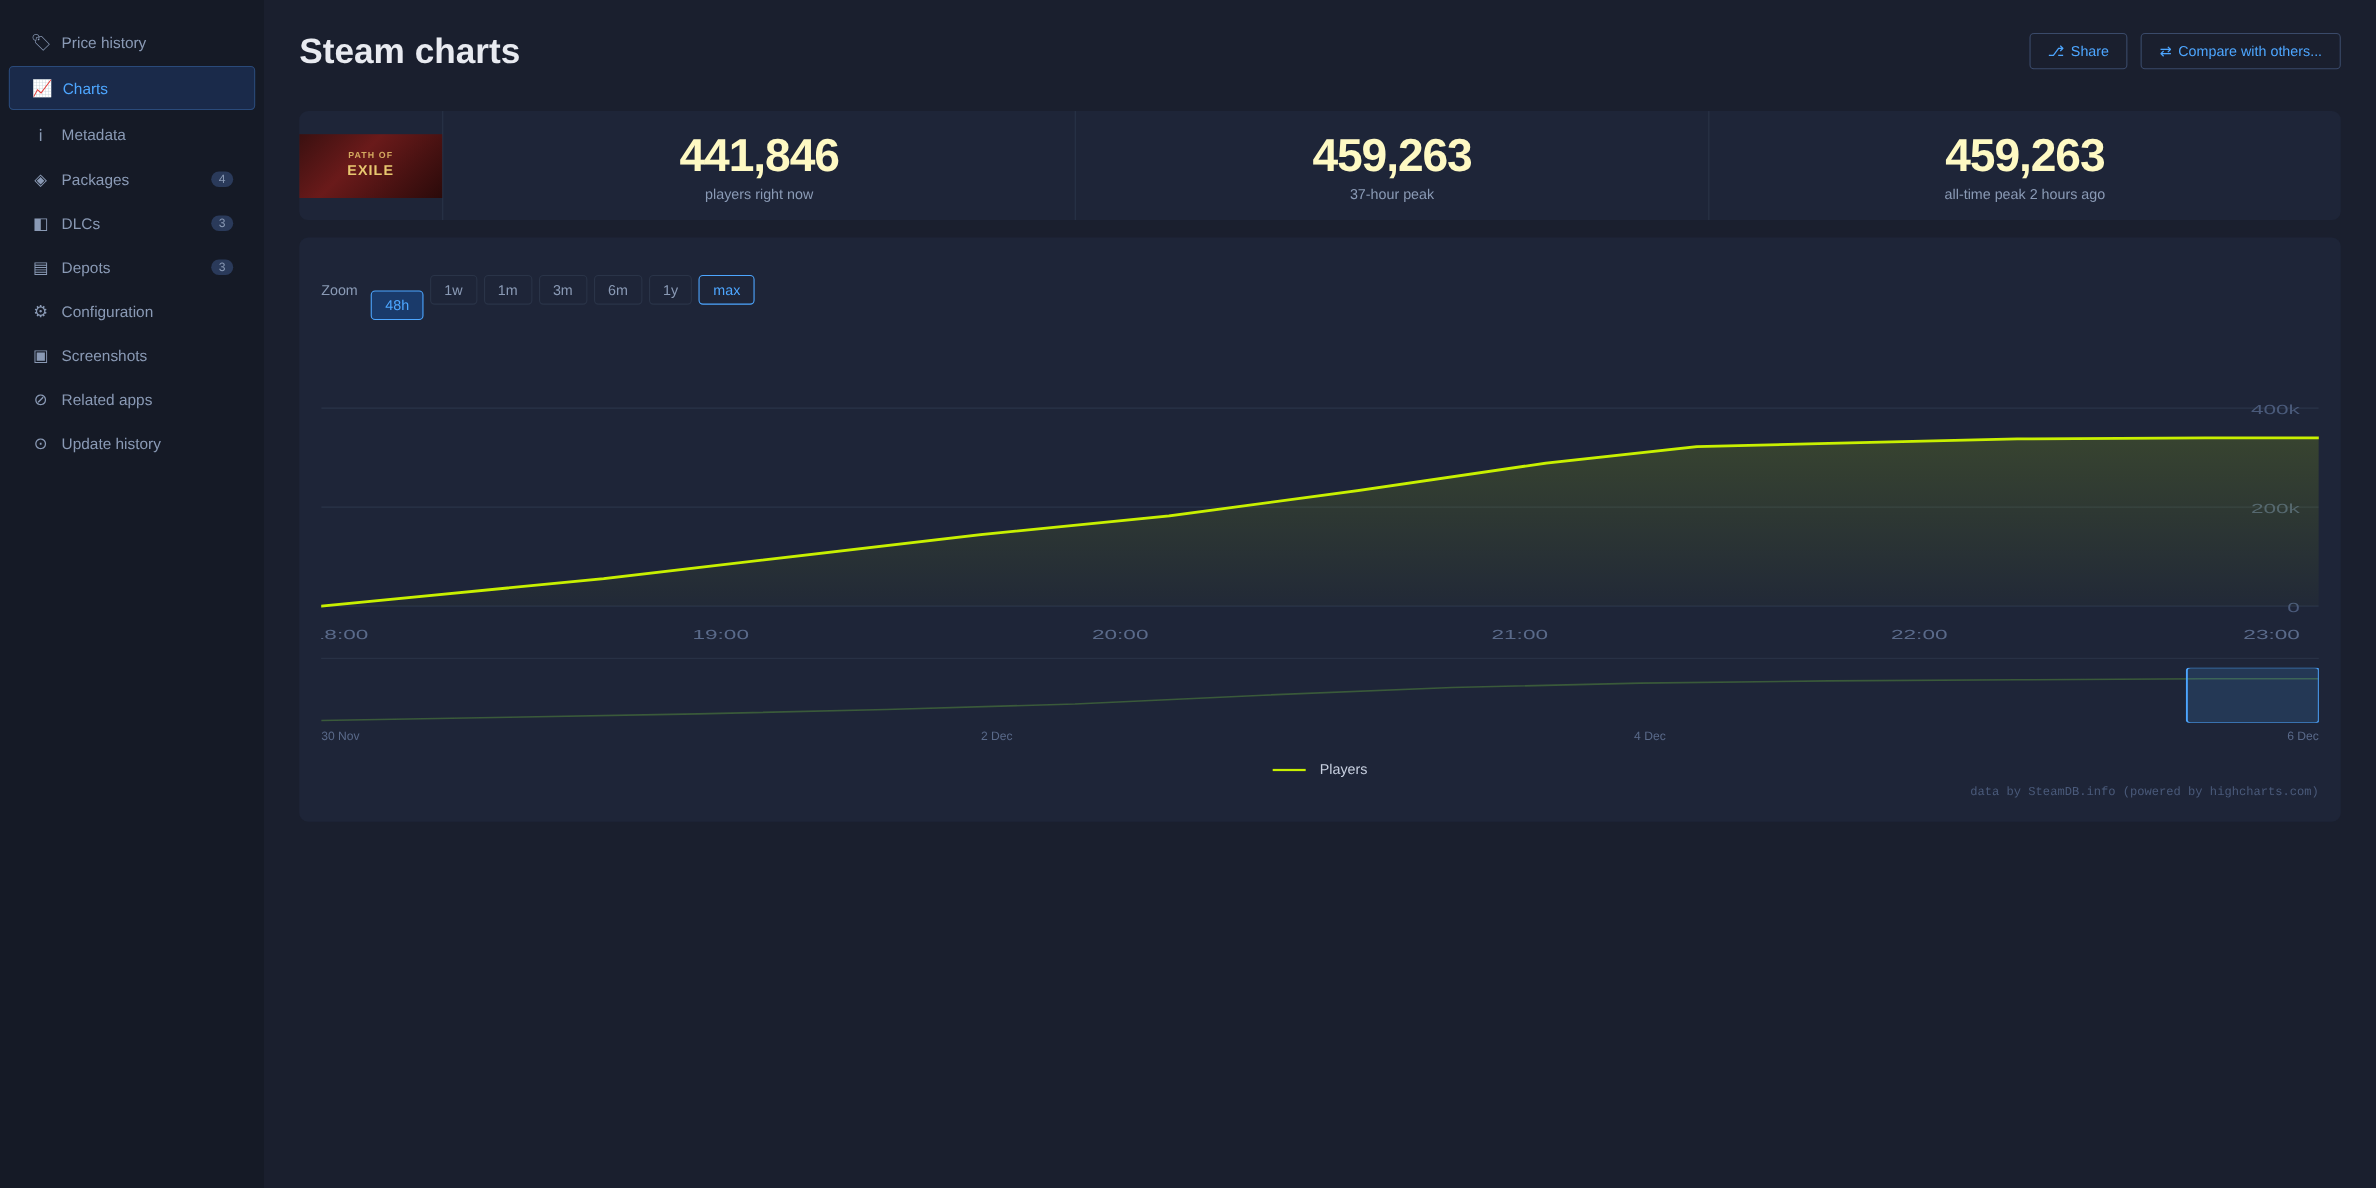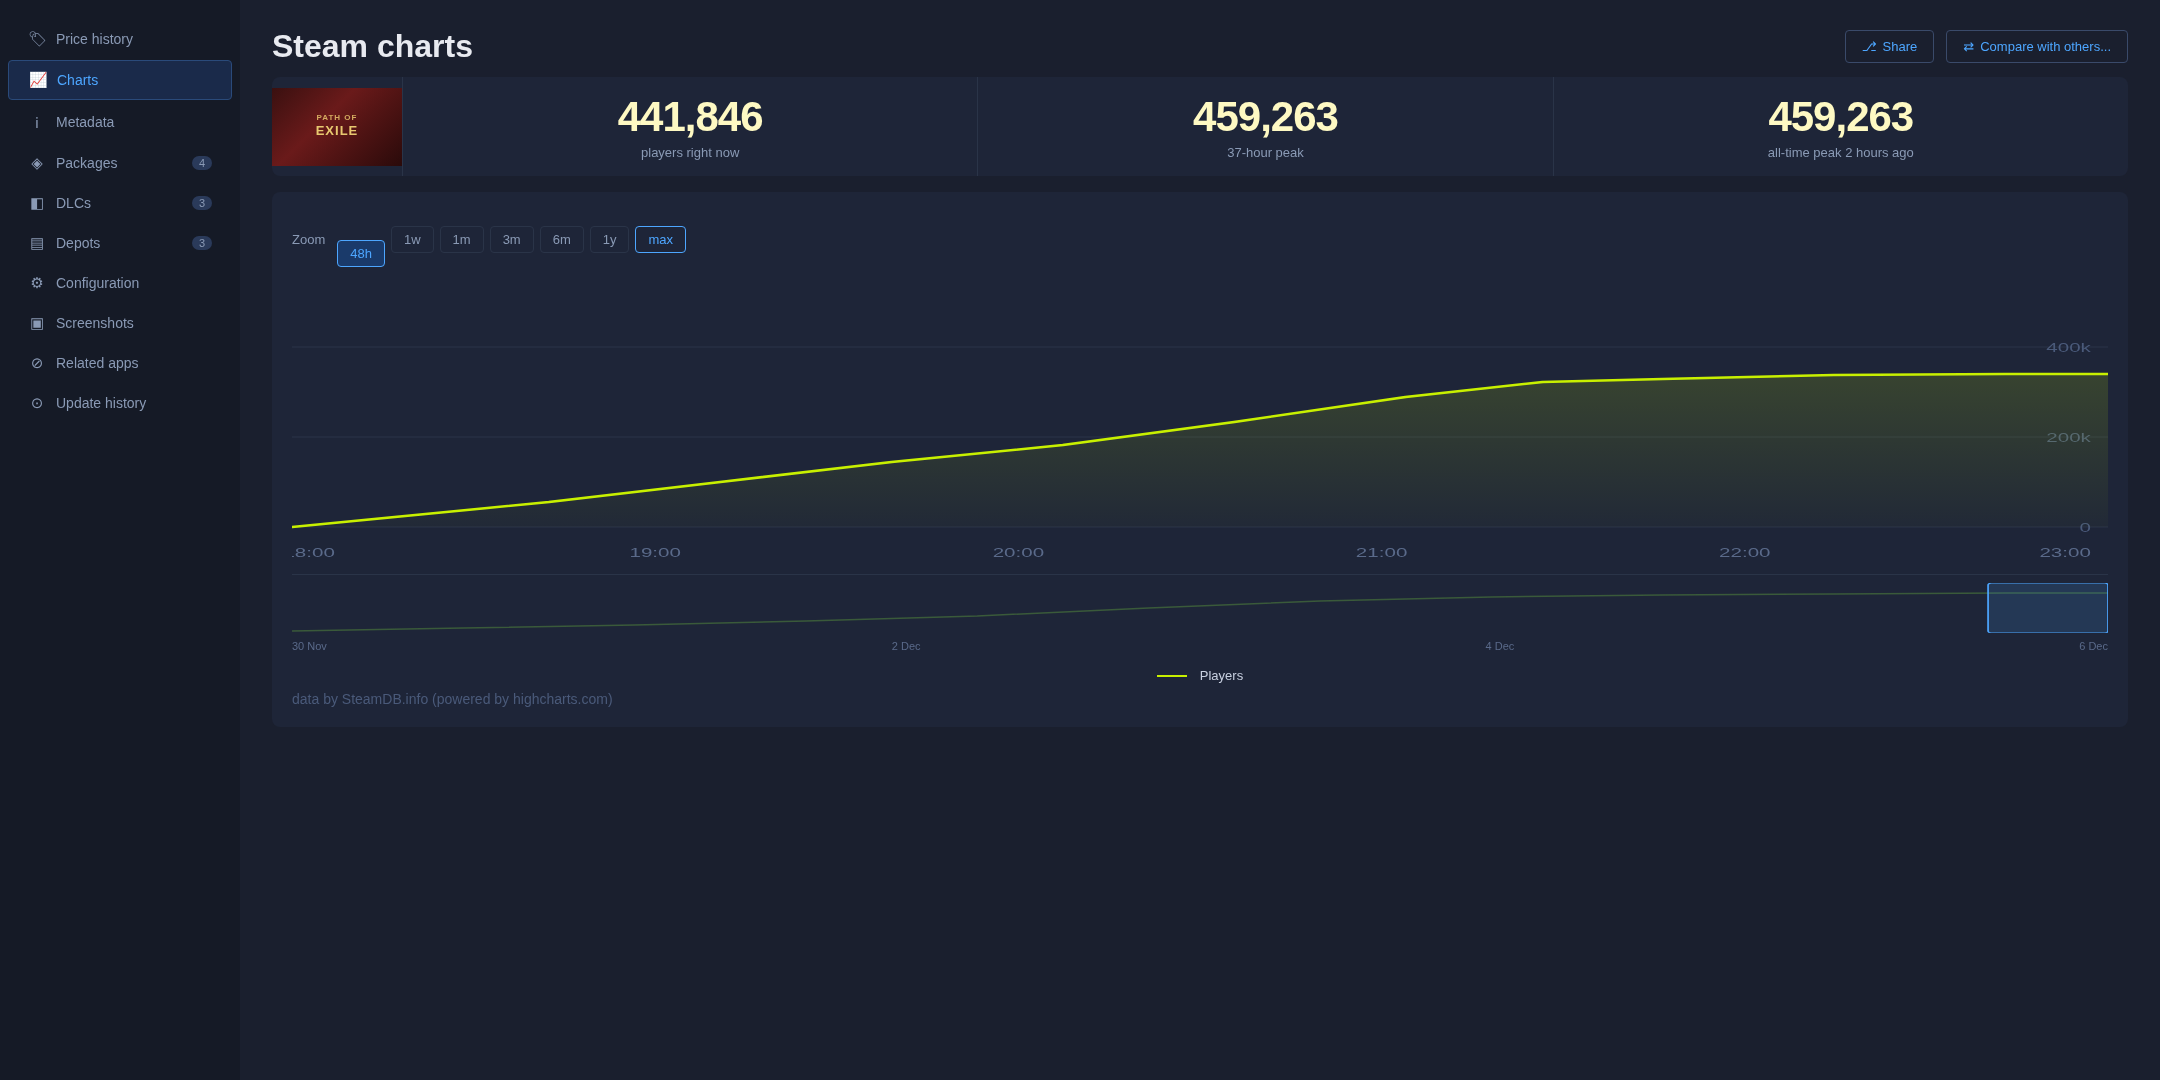--- a/index.html
+++ b/index.html
@@ -56,21 +56,21 @@
     #main {
       flex: 1;
       padding: 28px 32px;
       overflow: auto;
     }
     
     #header {
       display: flex;
       align-items: center;
       justify-content: space-between;
-      margin-bottom: 12px;
+      margin-bottom: 36px;
     }
     #page-title {
       font-size: 32px;
       font-weight: 700;
       color: #e8eaf0;
     }
     .header-buttons {
       display: flex;
       gap: 12px;
     }
@@ -91,21 +91,21 @@
       background: #1e2538;
       border-radius: 8px;
       padding: 0;
       display: flex;
       align-items: center;
       margin-bottom: 16px;
       overflow: hidden;
     }
     .game-thumb {
       width: 130px;
-      height: 78px;
+      height: 58px;
       background: linear-gradient(135deg, #3a1010 0%, #6a1a1a 40%, #2a0a0a 100%);
       flex-shrink: 0;
       display: flex;
       align-items: center;
       justify-content: center;
       font-size: 11px;
       color: #c8c0a0;
       font-weight: bold;
       letter-spacing: 1px;
       position: relative;
@@ -201,23 +201,25 @@
       margin-top: 12px;
       font-size: 13px;
       color: #c8d0e0;
     }
     .legend-line {
       width: 30px;
       height: 2px;
       background: #c8f000;
     }
     .chart-credit {
-      font-size: 14px;
+      text-align: right;
+      font-size: 11px;
       color: #4a5a7a;
       margin-top: 8px;
+      font-family: Liberation Mono, monospace;
     }
   </style>
 </head>
 <body>
 
 <nav id="sidebar">
 
 <div class="sidebar-item">
       <span class="icon">🏷</span>
       <span class="label">Price history</span>

